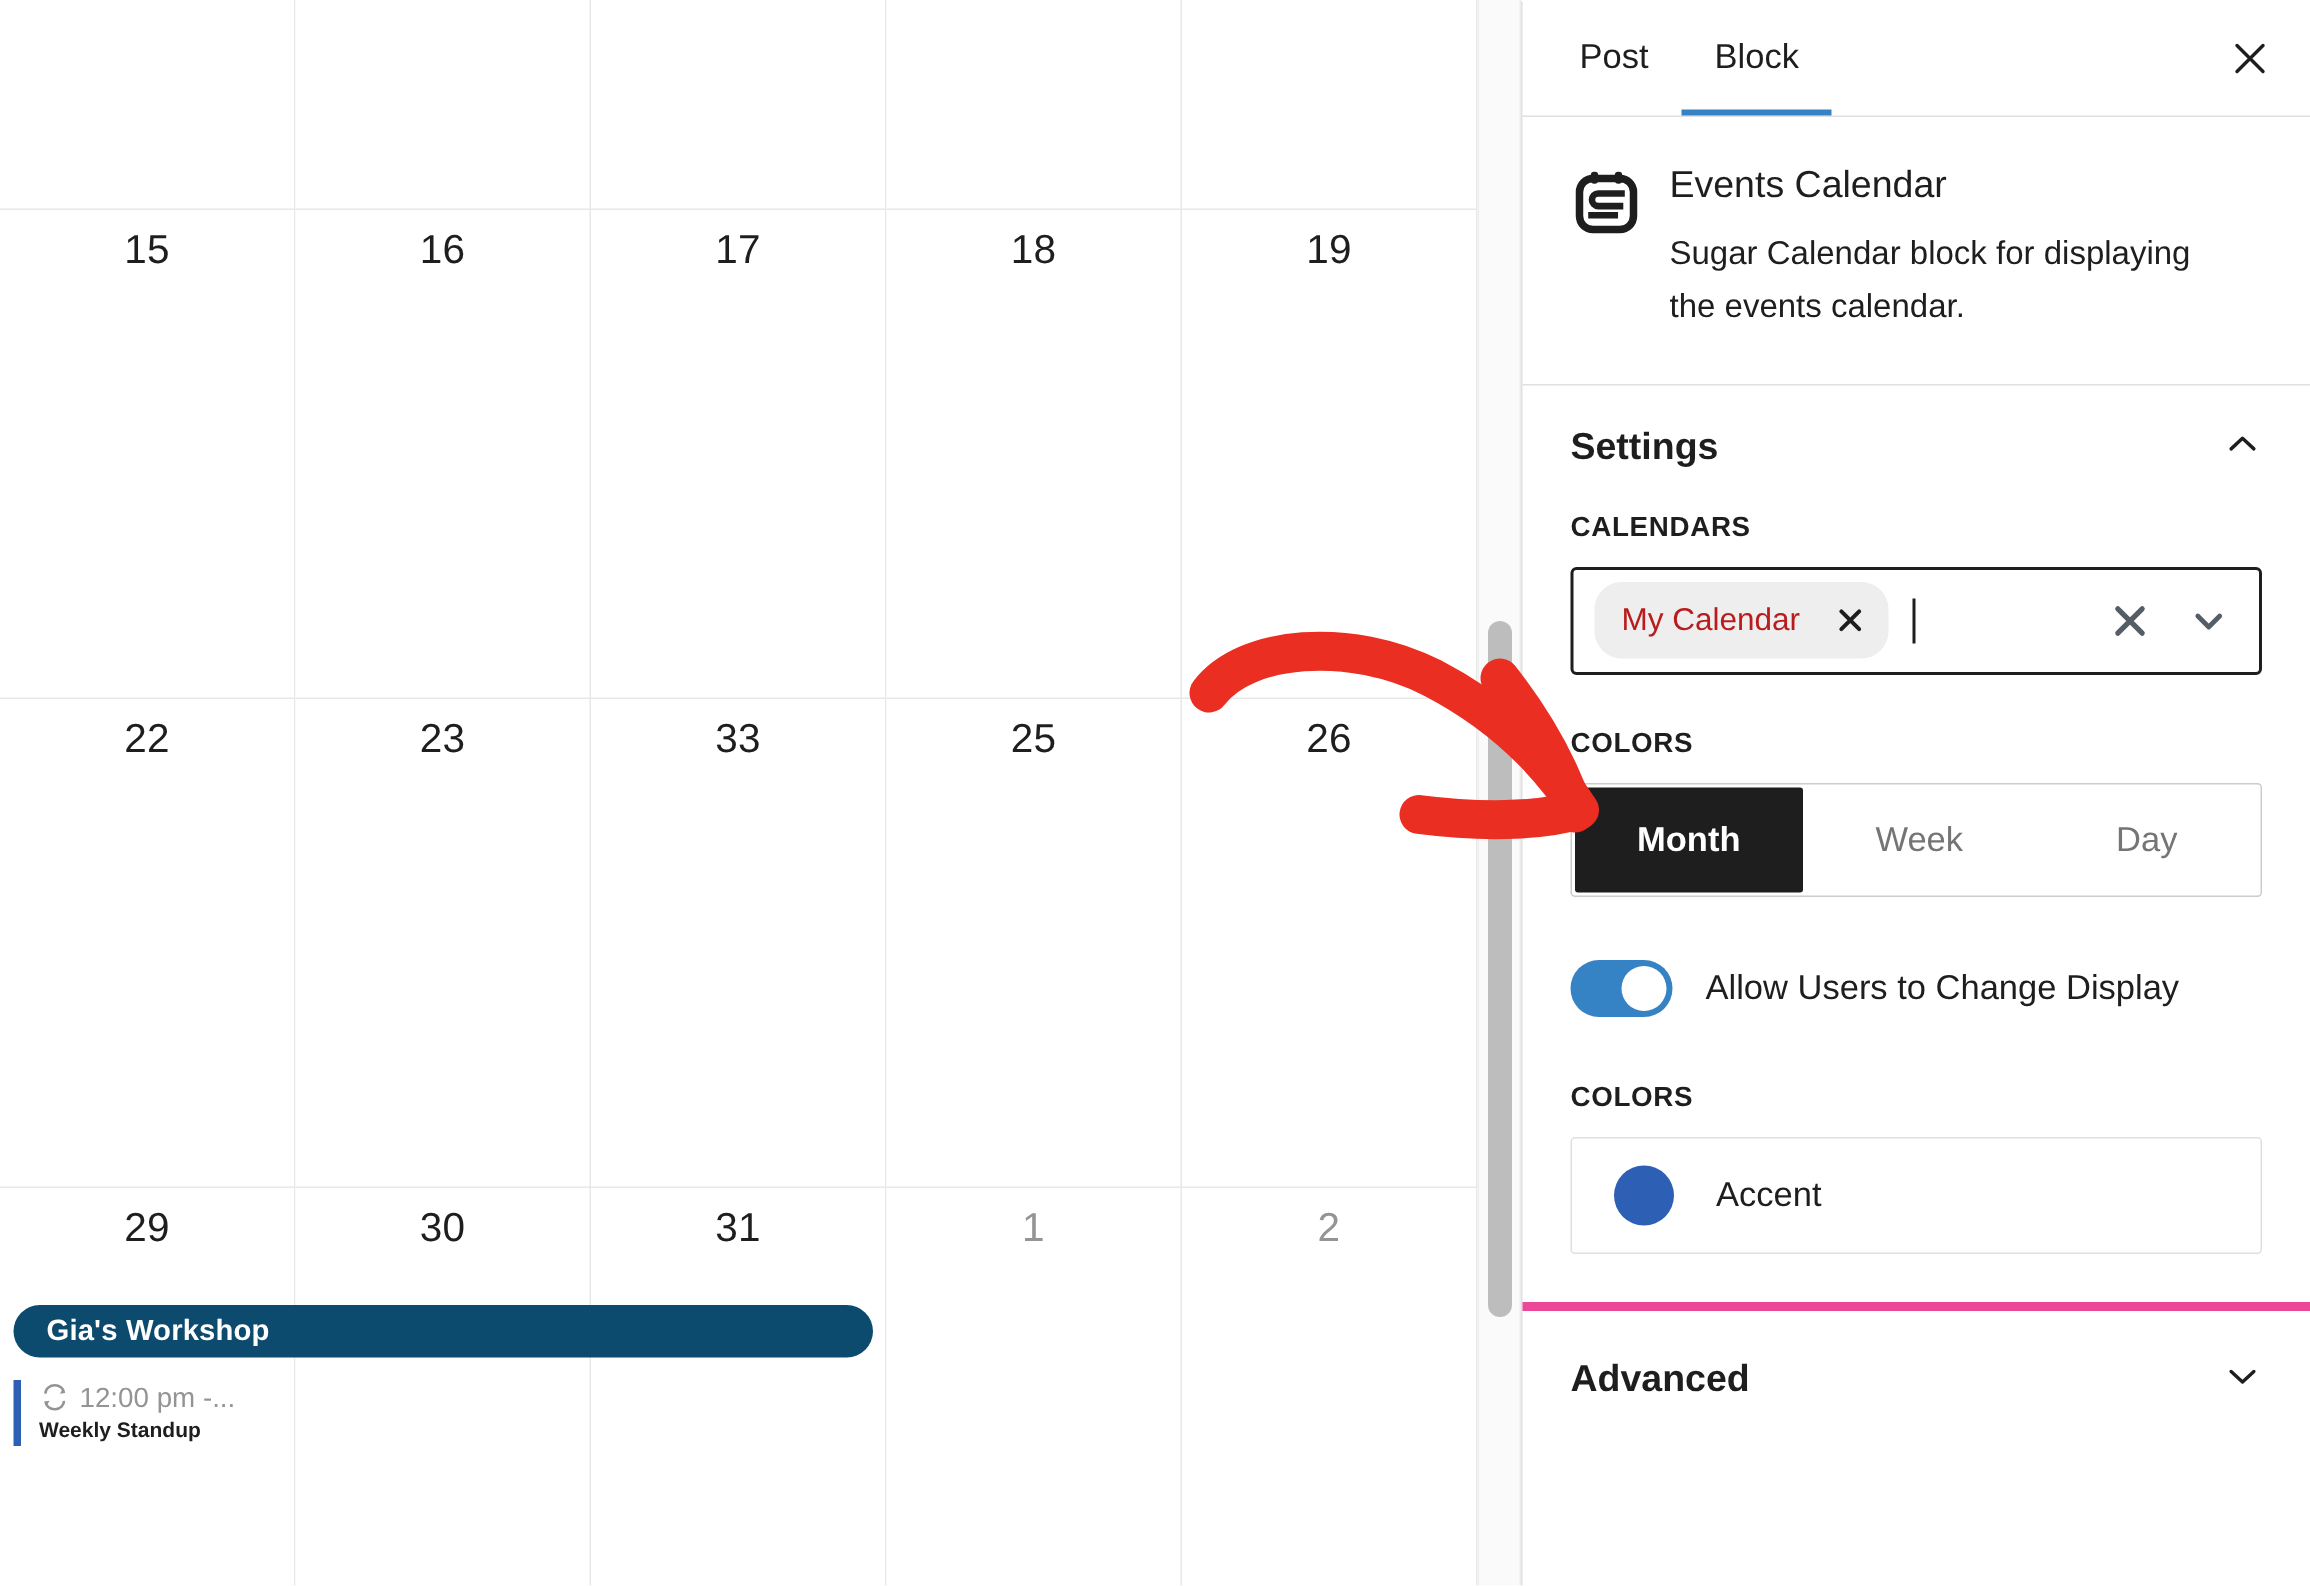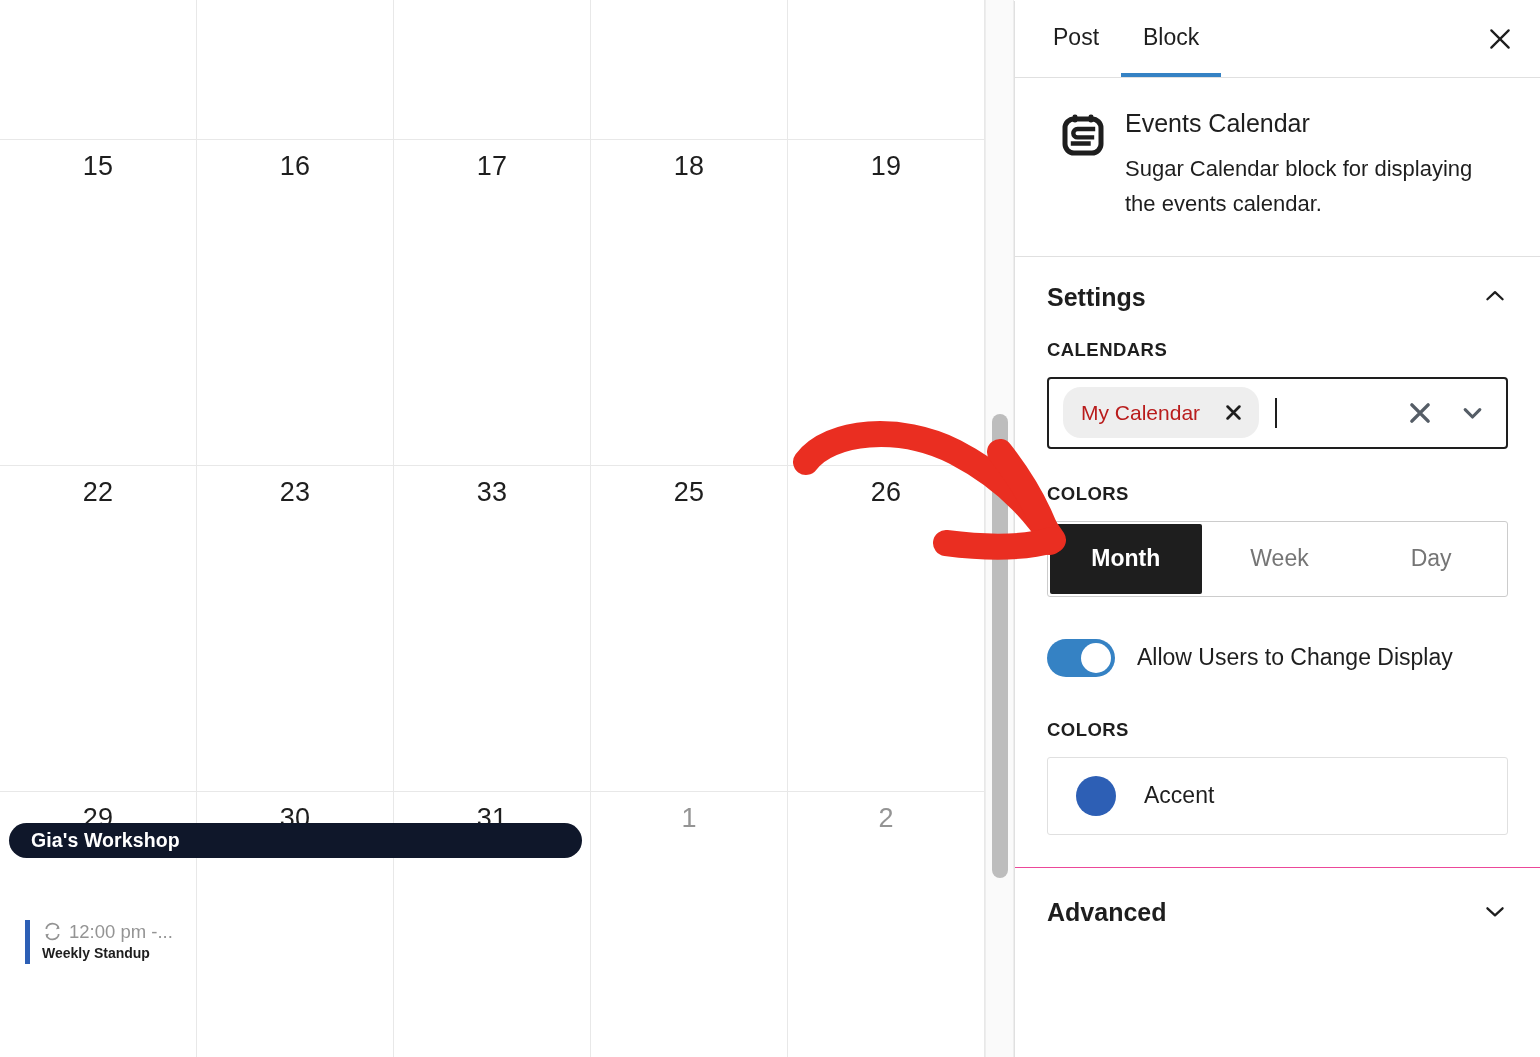--- a/index.html
+++ b/index.html
@@ -129,42 +129,42 @@
     background: #3582c4;
   }
   .sb-close {
     margin-left: auto;
     width: 44px; height: 44px;
     display: flex; align-items: center; justify-content: center;
     cursor: pointer;
   }
 
   .sb-blockcard {
-    padding: 30px 32px 34px 44px;
+    padding: 30px 32px 34px 32px;
     border-bottom: 1px solid #e0e0e0;
     display: flex;
     gap: 18px;
   }
   .sb-blockicon { flex: 0 0 auto; padding-top: 4px; }
   .sb-blockname {
     font-size: 25px;
     color: #1e1e1e;
     line-height: 1.2;
     margin-bottom: 14px;
   }
   .sb-blockdesc {
     font-size: 22px;
     color: #1e1e1e;
     line-height: 1.58;
     max-width: 380px;
   }
 
   .sb-section {
     padding: 26px 32px 32px 32px;
-    border-bottom: 1px solid #ec4899;
+    border-bottom: 6px solid #ec4899;
   }
   .sb-section-head {
     display: flex; align-items: center; justify-content: space-between;
     cursor: pointer;
     margin-bottom: 26px;
   }
   .sb-section-title { font-size: 25px; font-weight: bold; color: #1e1e1e; }
 
   .sb-label {
     font-size: 18.5px;
@@ -335,22 +335,22 @@
         </div>
         <div class="cal-cell">
           <div class="cal-daynum">31</div>
         </div>
         <div class="cal-cell">
           <div class="cal-daynum muted">1</div>
         </div>
         <div class="cal-cell">
           <div class="cal-daynum muted">2</div>
         </div>
-        <div class="event-pill" style="background: #0f172a; left: 9px; width: 573px; top: 1009px;">Gia's Workshop</div>
-        <div class="event-detail" style="border-left-color: rgb(45, 95, 181); left: 25px; width: 179px; top: 1106px;">
+        <div class="event-pill" style="background: #0c4a6e; left: 9px; width: 573px; top: 1056px;">Gia's Workshop</div>
+        <div class="event-detail" style="border-left-color: rgb(45, 95, 181); left: 9px; width: 179px; top: 1106px;">
           <div class="event-time">
             <svg class="repeat-ico" width="21" height="21" viewBox="0 0 24 24" aria-hidden="true">
               <path d="M5 9.2 A7 6 0 0 1 19 8.6" fill="none" stroke="#949494" stroke-width="2"></path>
               <path d="M19 14.8 A7 6 0 0 1 5 15.4" fill="none" stroke="#949494" stroke-width="2"></path>
               <path d="M18.4 5 L19.8 8.8 L16 9.4 Z" fill="#949494"></path>
               <path d="M5.6 19 L4.2 15.2 L8 14.6 Z" fill="#949494"></path>
             </svg>
             <span>12:00 pm -...</span>
           </div>
           <div class="event-title">Weekly Standup</div>

